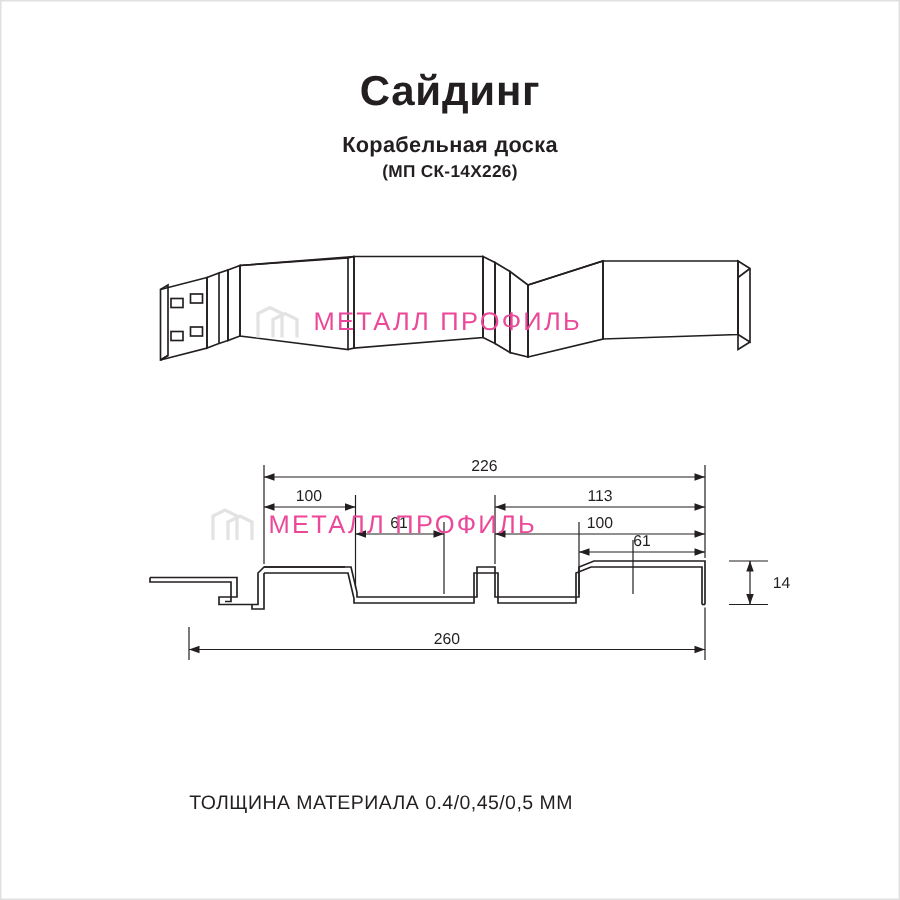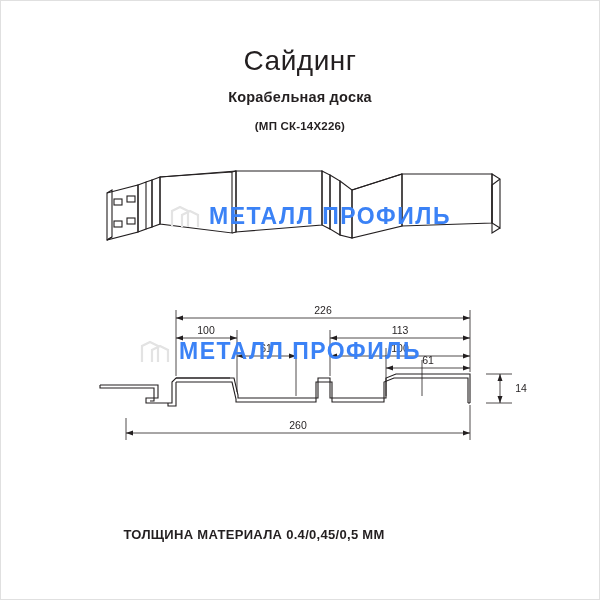--- a/index.html
+++ b/index.html
@@ -30,65 +30,65 @@
   
   .header {
     position: absolute;
     left: 0;
     top: 46px;
     width: 600px;
     text-align: center;
   }
   .title {
     font-size: 28px;
-    font-weight: normal;
+    font-weight: bold;
     letter-spacing: 0.5px;
     line-height: 1.1;
     margin: 0;
   }
   .subtitle {
     font-size: 14.5px;
     font-weight: bold;
     margin-top: 12px;
     letter-spacing: 0.2px;
     text-align: center;
   }
   .code {
     font-size: 11.5px;
     font-weight: bold;
-    margin-top: 15px;
+    margin-top: 4px;
     letter-spacing: 0.2px;
   }
   
   .footer {
     position: absolute;
     left: 0;
     top: 527px;
     width: 508px;
     text-align: center;
     font-size: 13px;
-    font-weight: bold;
+    font-weight: normal;
     letter-spacing: 0.3px;
   }
   
   .drawing {
     position: absolute;
     left: 0;
     top: 0;
     width: 600px;
     height: 600px;
   }
   .wm {
     position: absolute;
     pointer-events: none;
   }
   .wm-text {
-    font-size: 23px;
-    font-weight: bold;
-    color: #3b82f6;
+    font-size: 17px;
+    font-weight: normal;
+    color: #ec4899;
     letter-spacing: 1.5px;
     white-space: nowrap;
   }
   svg { display: block; }
 </style>
 </head>
 <body>
 
 <div class="page">
 

